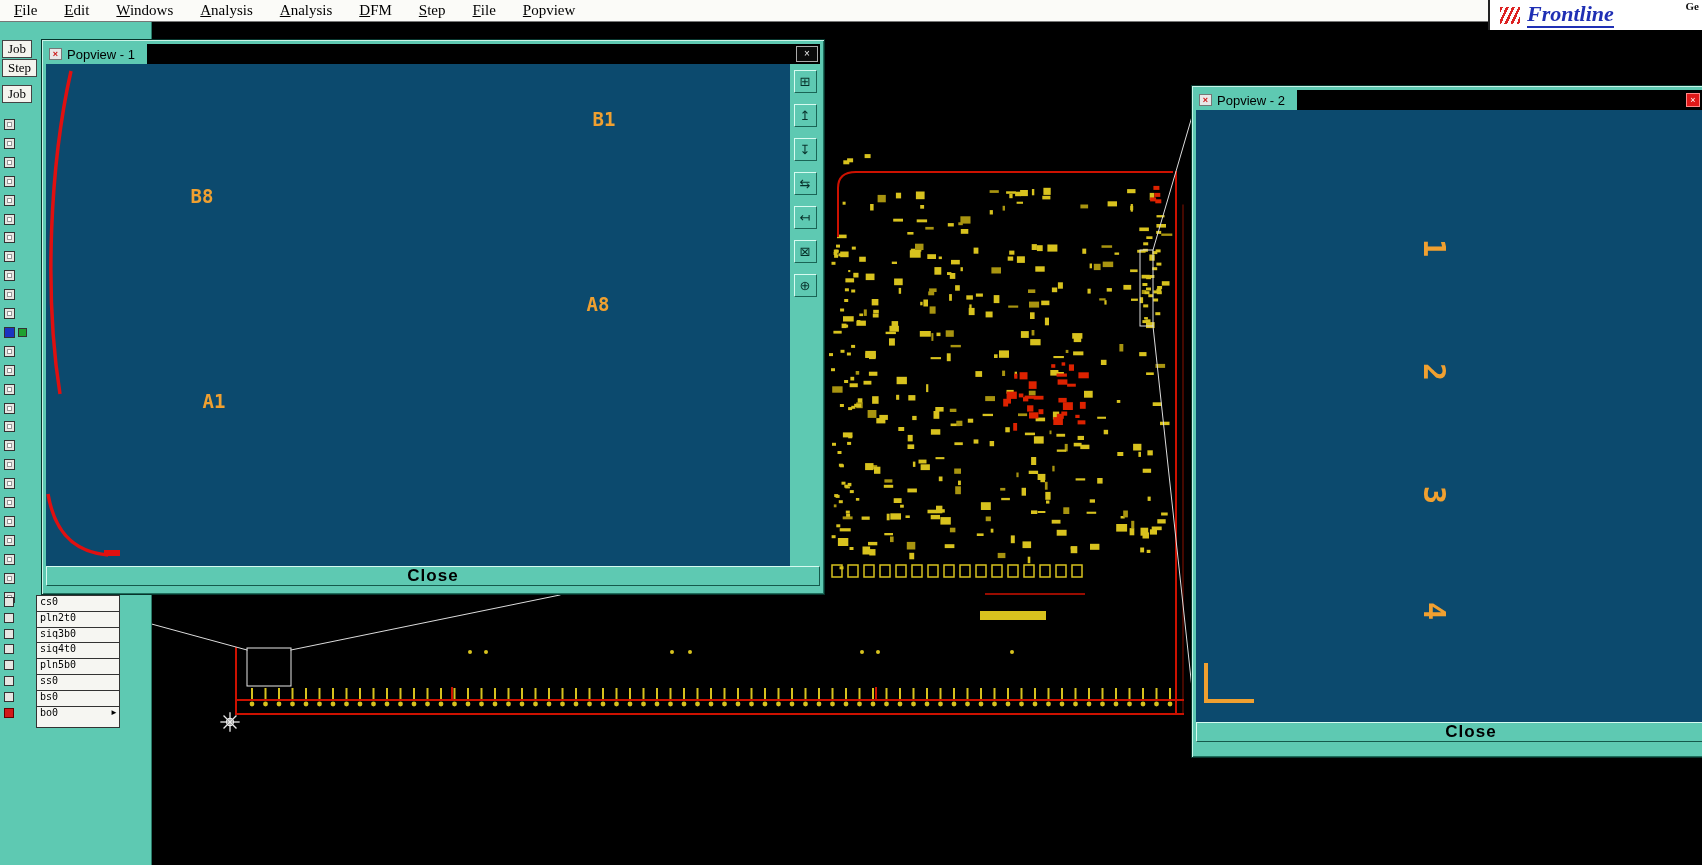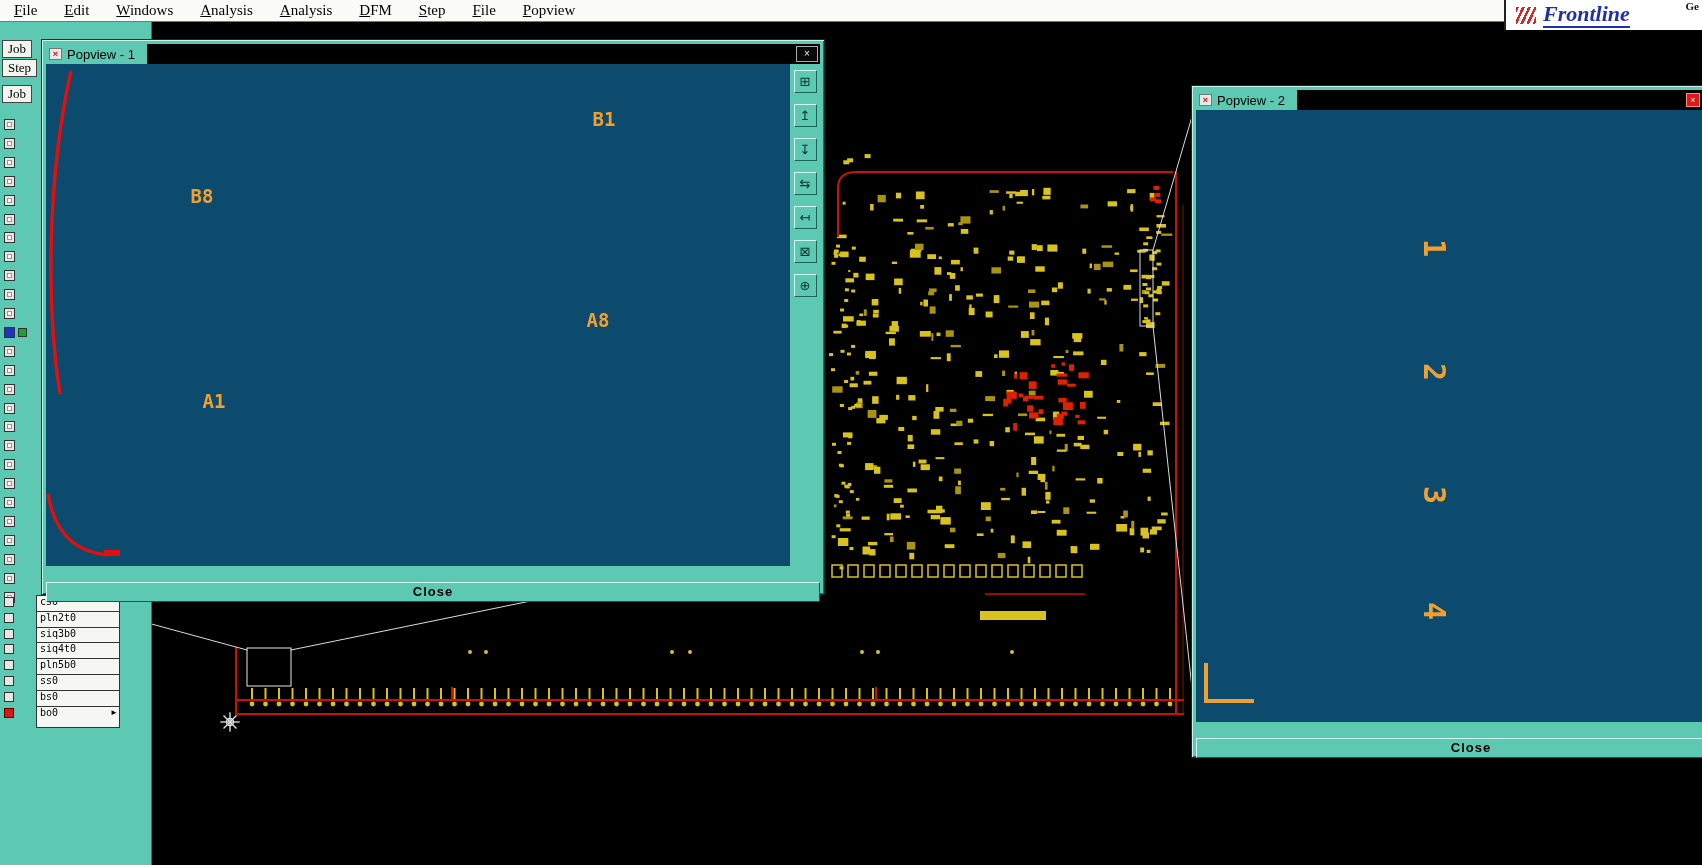--- a/index.html
+++ b/index.html
@@ -7,21 +7,21 @@
   #app{position:relative;width:1702px;height:865px;font-family:"Liberation Sans",sans-serif;color:#000}
 
   
   .menubar{position:absolute;left:0;top:0;width:100%;height:22px;background:var(--menu-bg,#fbfbf8);
     border-bottom:1px solid #777;display:flex;align-items:center;padding-left:14px;z-index:6;
     font-family:"Liberation Serif",serif;font-size:15px}
   .menu-item{display:inline-block;margin-right:27px;cursor:default;white-space:nowrap}
   .menu-item::first-letter{text-decoration:underline}
   .menu-spacer{flex:1}
   .menu-help{margin-right:120px}
-  .logo-block{position:absolute;right:0;top:0;width:198px;height:30px;background:#fff;border-left:2px solid #222;
+  .logo-block{position:absolute;right:0;top:0;width:214px;height:30px;background:#fff;border-left:2px solid #222;
     display:flex;align-items:center;gap:7px;padding-left:10px;z-index:7}
   .stripes{width:20px;height:17px;background:repeating-linear-gradient(115deg,#d22 0 2.5px,transparent 2.5px 5.5px)}
   .brand{font-family:"Liberation Serif",serif;font-style:italic;font-weight:bold;font-size:22px;
     color:var(--brand-blue,#1f2fb4);border-bottom:2px solid var(--brand-blue,#1f2fb4);line-height:1.05}
   .corner-text{position:absolute;right:3px;top:0;font-family:"Liberation Serif",serif;font-size:11px;font-weight:bold;color:#111}
 
   
   .left-panel{position:absolute;left:0;top:22px;width:152px;height:843px;background:var(--teal,#5ec9b2);z-index:2;
     border-right:1px solid #2a7a68}
   .side-btn{position:absolute;background:#f4f4ee;border:1px solid #444;font-family:"Liberation Serif",serif;
@@ -56,21 +56,21 @@
     color:#eee;font-size:10px;line-height:13px;text-align:center;cursor:pointer}
   .x-button.red{position:absolute;left:490px;top:3px;margin:0;width:14px;height:14px;background:#e01818;
     border:1px solid #f88;color:#fff;font-size:9px;line-height:12px}
   .win-body{display:flex;height:502px}
   #popview2 .win-body{height:612px}
   .view-canvas{flex:1;background:#0c4a6e;position:relative;overflow:hidden}
   .tools{width:30px;display:flex;flex-direction:column;align-items:center;padding-top:6px;gap:11px}
   .tool-btn{width:23px;height:23px;background:var(--teal,#5ec9b2);
     border-top:1px solid #d6fbf0;border-left:1px solid #d6fbf0;border-right:1px solid #1a6455;border-bottom:1px solid #1a6455;
     color:#07302a;font-size:13px;display:grid;place-items:center;cursor:pointer;font-family:"DejaVu Sans",sans-serif}
-  .close-bar{height:20px;margin-top:16px;background:var(--teal,#5ec9b2);text-align:center;font-size:13px;font-weight:bold;
+  .close-bar{height:20px;margin-top:0;background:var(--teal,#5ec9b2);text-align:center;font-size:17px;font-weight:bold;
     line-height:18px;letter-spacing:1px;cursor:pointer;
     border-top:1px solid #d6fbf0;border-left:1px solid #d6fbf0;border-right:1px solid #15594c;border-bottom:1px solid #15594c}
   .canvas-label{position:absolute;color:var(--orange,#f0a030);font-family:"DejaVu Sans Mono",monospace;font-weight:bold;
     font-size:19px;transform:translate(-50%,-50%);white-space:nowrap}
   .pv2 .canvas-label{font-size:30px;transform:translate(-50%,-50%) rotate(90deg)}
   .canvas-svg{position:absolute;left:0;top:0;width:100%;height:100%}
 </style>
 </head>
 <body>
 
@@ -815,21 +815,21 @@
     </div>
     <div class="win-body">
       <div class="view-canvas" id="pv1-canvas">
         <svg class="canvas-svg" xmlns="http://www.w3.org/2000/svg">
           <path d="M25,7 C4,100 -2,230 14,330" fill="none" stroke="#e01010" stroke-width="3.5"></path>
           <path d="M2,430 C8,465 25,488 62,491" fill="none" stroke="#e01010" stroke-width="3.5"></path>
           <rect x="58" y="486" width="16" height="6" fill="#e01010"></rect>
         </svg>
       <span class="canvas-label" style="left: 558px; top: 55px;">B1</span>
           <span class="canvas-label" style="left: 156px; top: 132px;">B8</span>
-          <span class="canvas-label" style="left: 552px; top: 256px;">A8</span>
+          <span class="canvas-label" style="left: 552px; top: 240px;">A8</span>
           <span class="canvas-label" style="left: 168px; top: 337px;">A1</span>
         </div>
       <div class="tools">
         <div class="tool-btn">⊞</div>
         <div class="tool-btn">↥</div>
         <div class="tool-btn">↧</div>
         <div class="tool-btn">⇆</div>
         <div class="tool-btn">↤</div>
         <div class="tool-btn">⊠</div>
         <div class="tool-btn">⊕</div>

